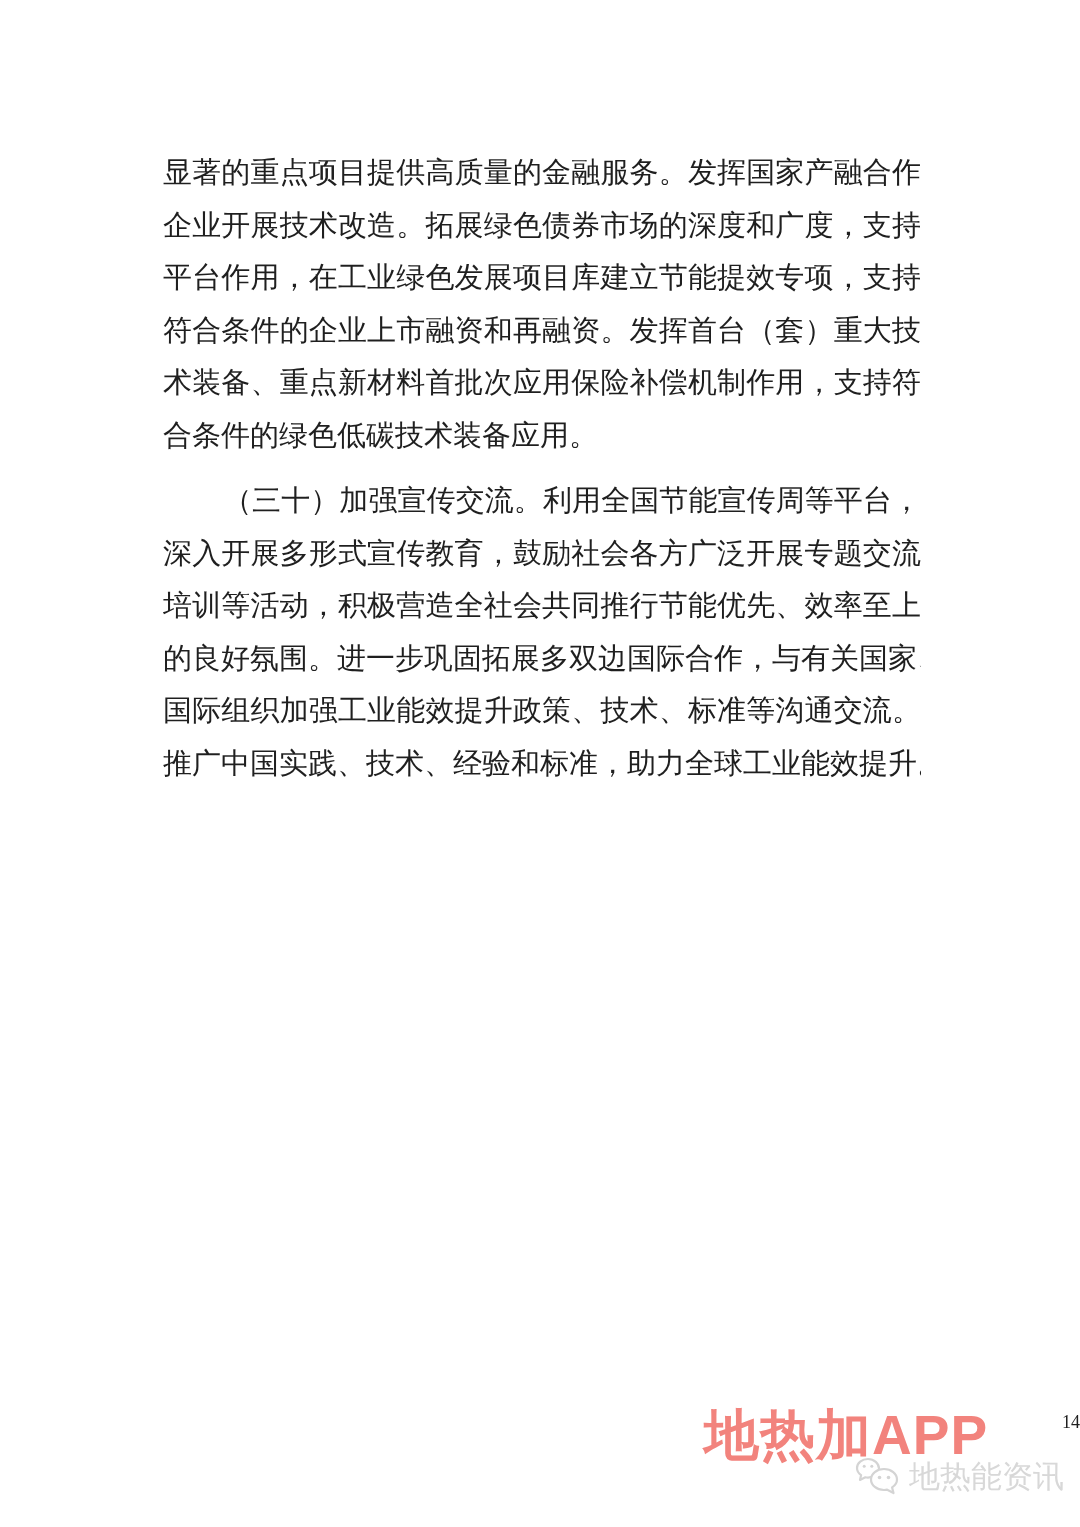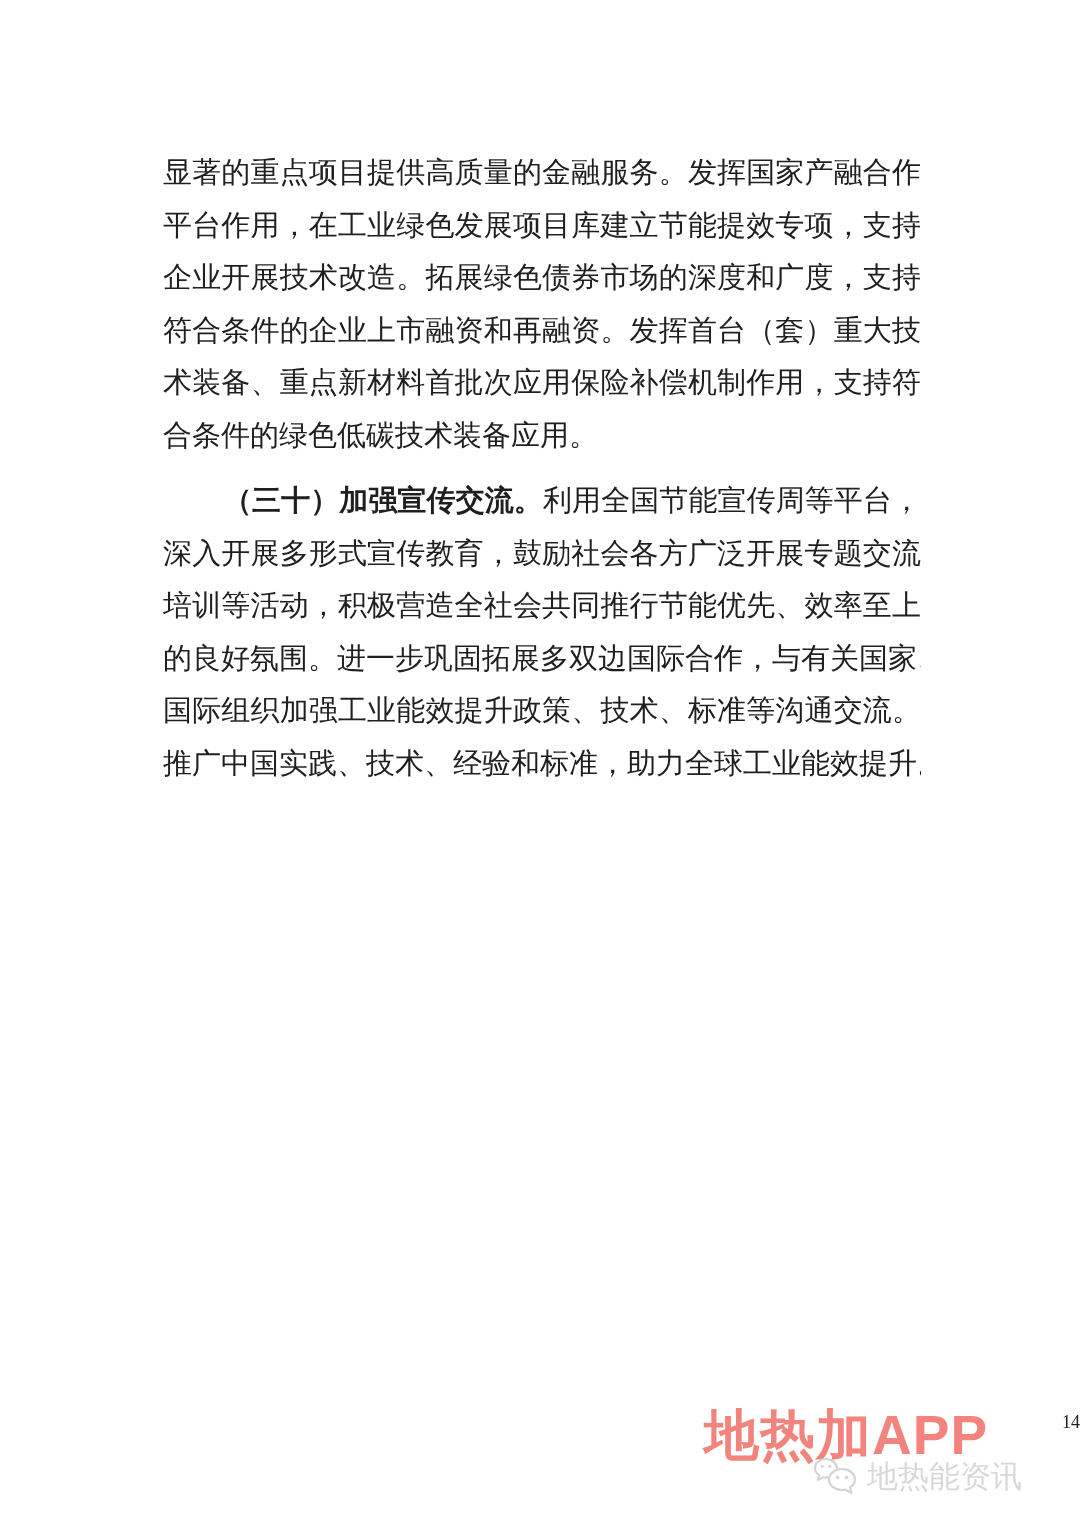--- a/index.html
+++ b/index.html
@@ -34,21 +34,21 @@
   .line.short {
     text-align-last: left;
   }
   .para2 {
     margin-top: 13px;
   }
   .first-line {
     text-indent: 60px;
   }
   .lead-bold {
-    font-weight: 700;
+    font-weight: 400;
   }
   
   .page-number {
     position: absolute;
     top: 1412px;
     left: 0;
     width: 100%;
     text-align: right;
     font-size: 18px;
     color: #1f1f1f;
@@ -58,42 +58,42 @@
     left: 704px;
     top: 1399px;
     font-size: 55px;
     font-weight: 700;
     letter-spacing: 1px;
     font-family: "Liberation Sans", "DejaVu Sans", sans-serif;
     white-space: nowrap;
   }
   .wm-channel {
     position: absolute;
-    left: 812px;
+    left: 854px;
     top: 1456px;
     display: flex;
     align-items: center;
     gap: 7px;
     font-size: 31px;
     font-family: "Liberation Sans", "DejaVu Sans", sans-serif;
     white-space: nowrap;
     text-shadow: 1px 1px 0 #ffffff;
   }
   .wm-channel svg {
     display: block;
   }
 </style>
 </head>
 <body>
 
 <div class="doc">
   <div class="para1">
     <div class="line">显著的重点项目提供高质量的金融服务。发挥国家产融合作</div>
+    <div class="line">企业开展技术改造。拓展绿色债券市场的深度和广度，支持</div>
     <div class="line">平台作用，在工业绿色发展项目库建立节能提效专项，支持</div>
-    <div class="line">企业开展技术改造。拓展绿色债券市场的深度和广度，支持</div>
     <div class="line">符合条件的企业上市融资和再融资。发挥首台（套）重大技</div>
     <div class="line">术装备、重点新材料首批次应用保险补偿机制作用，支持符</div>
     <div class="line short">合条件的绿色低碳技术装备应用。</div>
   </div>
 
   <div class="para2">
     <div class="line first-line"><span class="lead-bold">（三十）加强宣传交流。</span><span>利用全国节能宣传周等平台，</span></div>
     <div class="line">深入开展多形式宣传教育，鼓励社会各方广泛开展专题交流</div>
     <div class="line">培训等活动，积极营造全社会共同推行节能优先、效率至上</div>
     <div class="line">的良好氛围。进一步巩固拓展多双边国际合作，与有关国家、</div>

